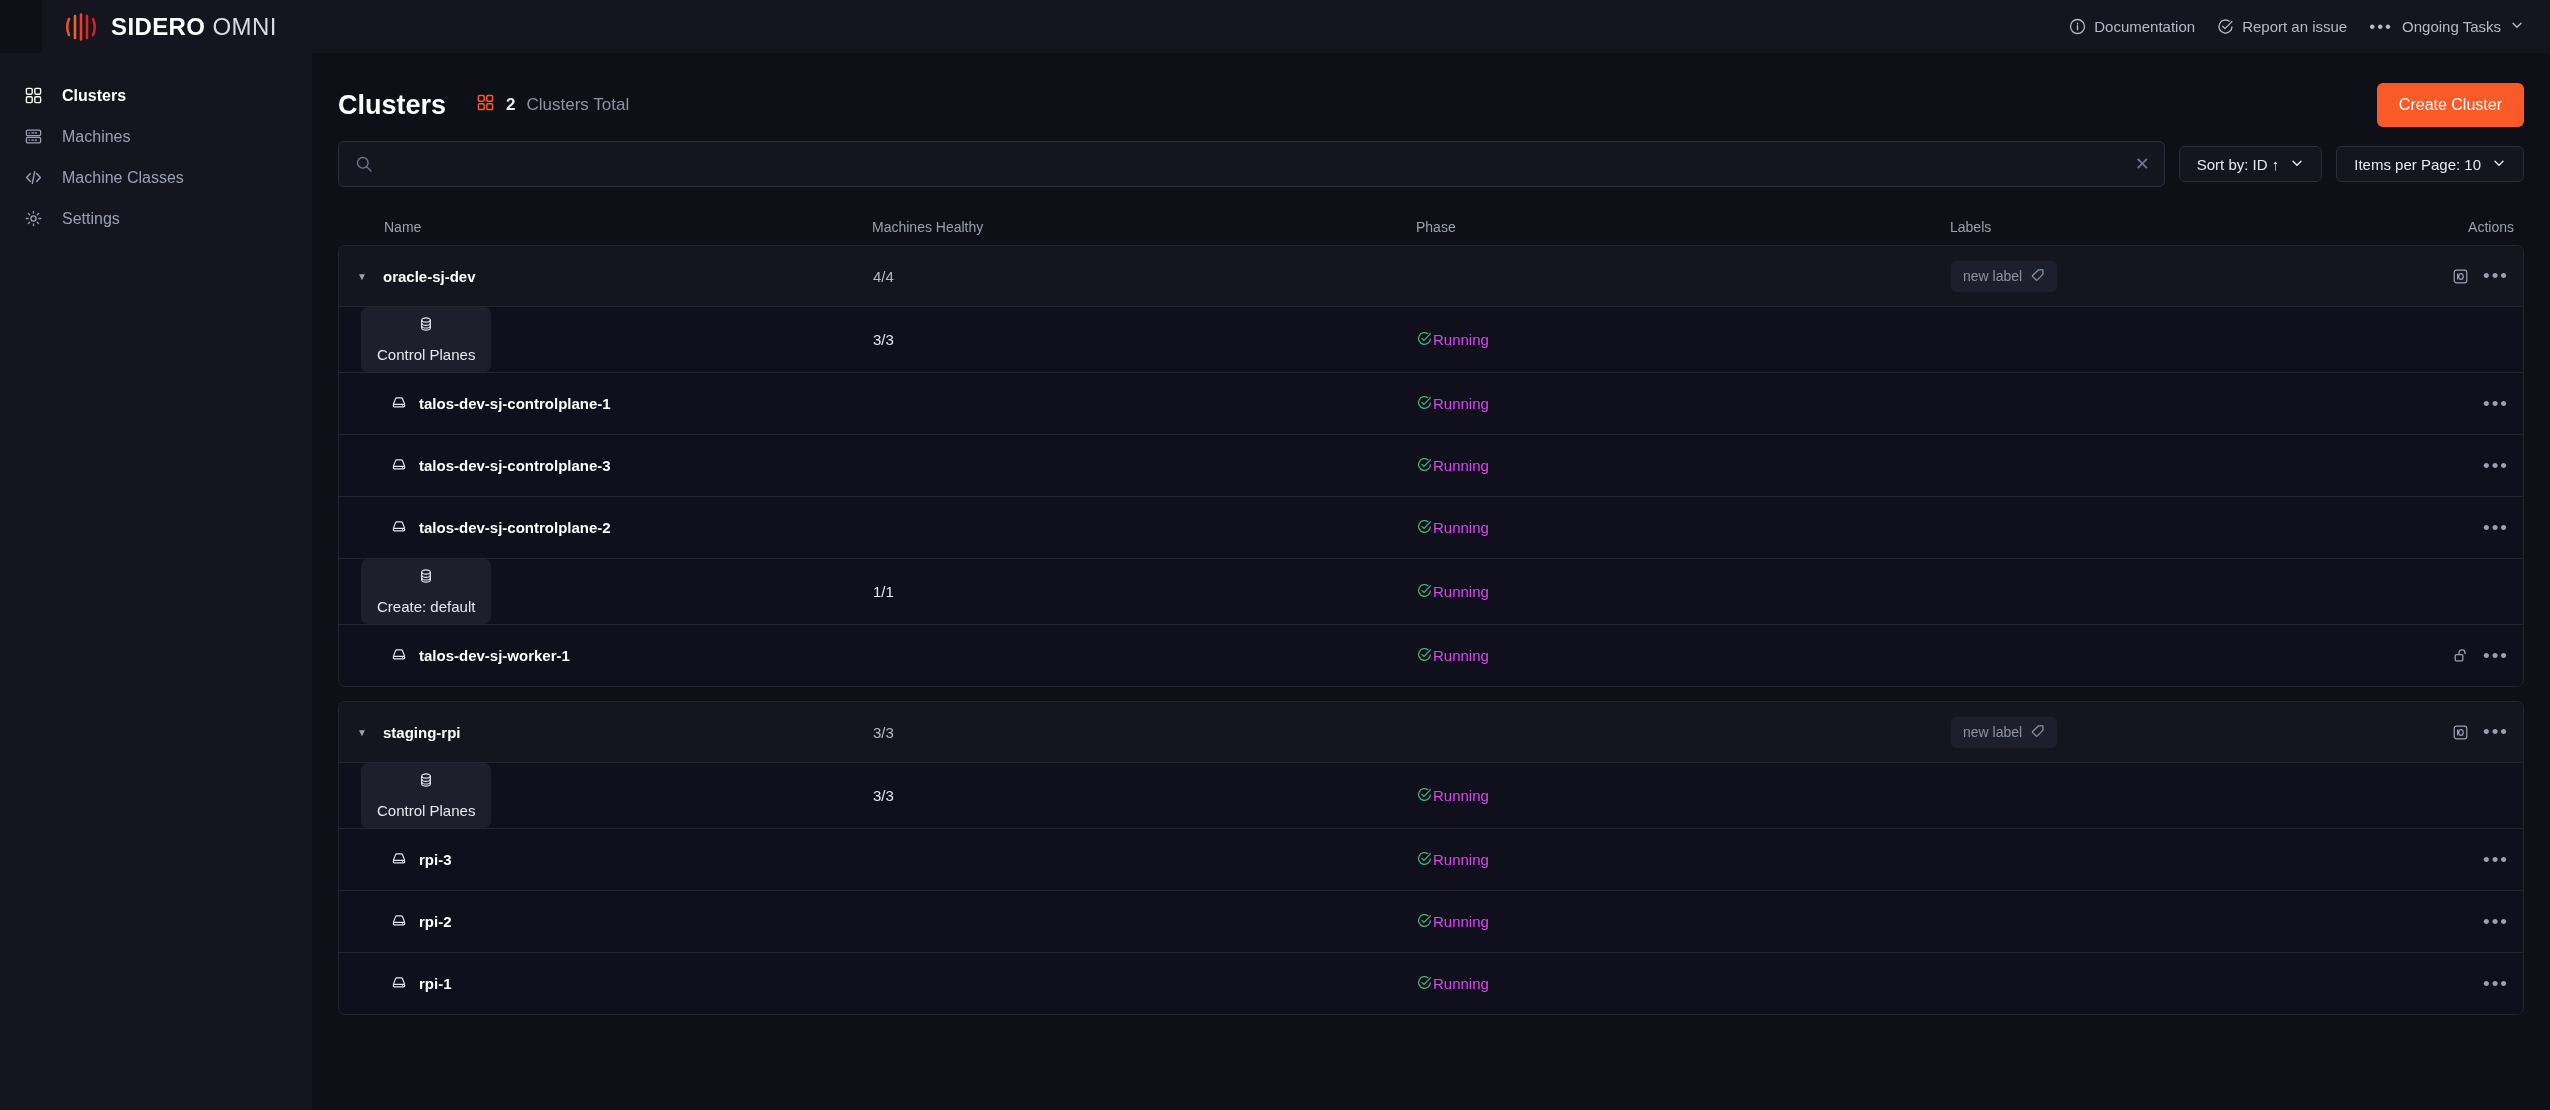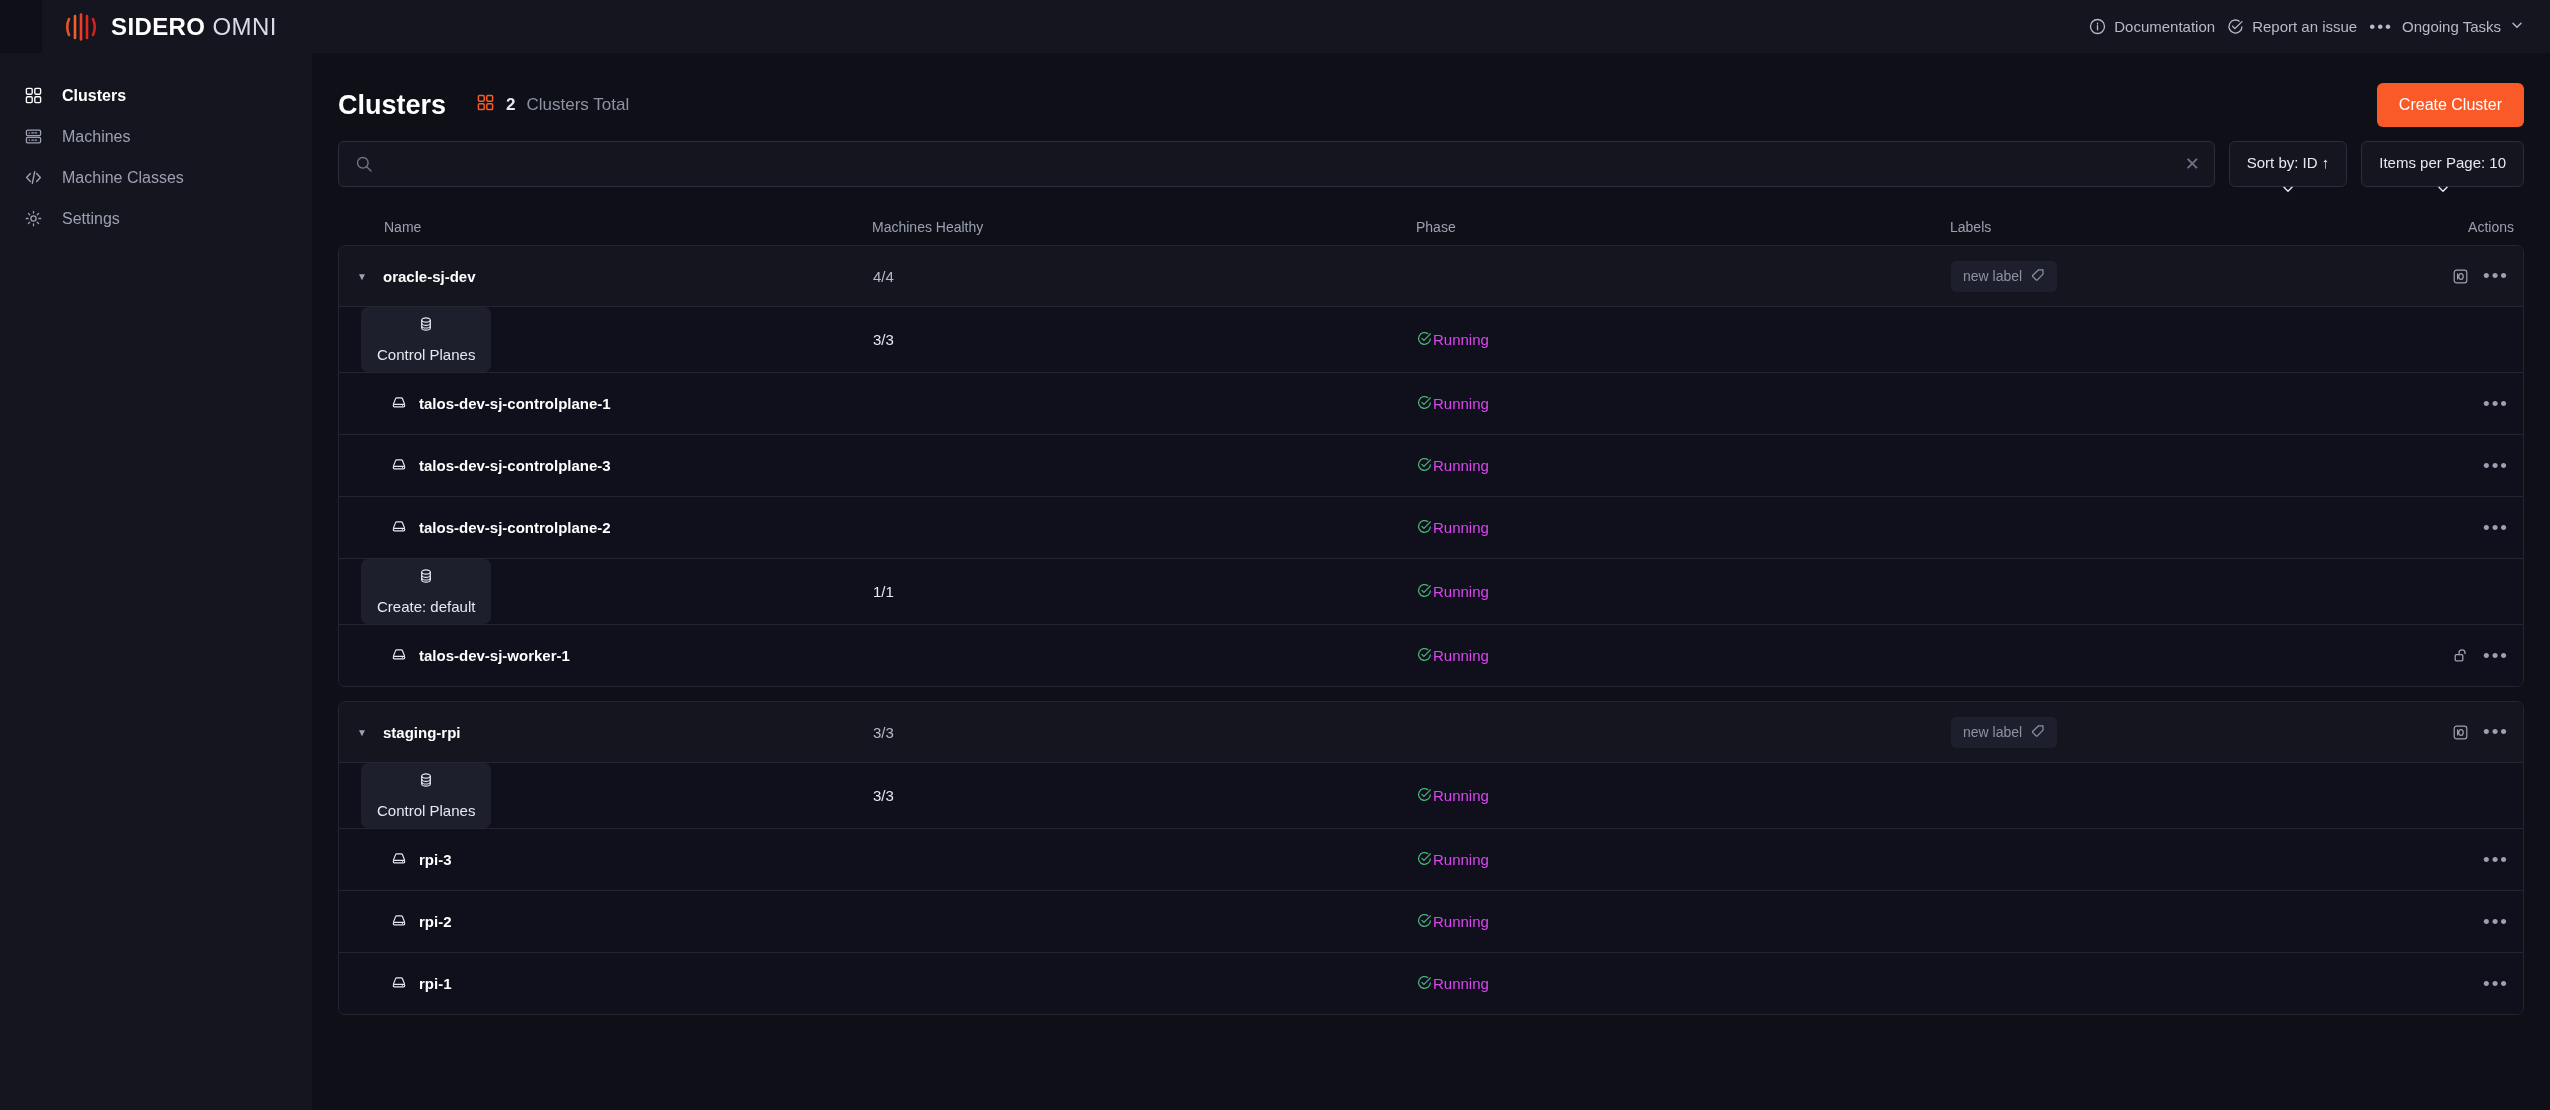--- a/index.html
+++ b/index.html
@@ -20,21 +20,21 @@
     margin-left: 42px;
   }
   .brand { display: flex; align-items: center; gap: 13px; }
   .brand-mark { width: 34px; height: 34px; display: block; }
   .brand-text {
     font-size: 24px; font-weight: bold; letter-spacing: .4px;
     color: #ffffff; white-space: nowrap;
   }
   .brand-text .omni { color: #d8dae6; font-weight: normal; }
   .topbar-right {
-    margin-left: auto; display: flex; align-items: center; gap: 12px;
+    margin-left: auto; display: flex; align-items: center; gap: 22px;
     color: #b6bac7; font-size: 15px;
   }
   .top-link { display: flex; align-items: center; gap: 8px; cursor: pointer; }
   .top-link svg { display: block; }
   .tasks { display: flex; align-items: center; gap: 9px; cursor: pointer; }
 
   
   .shell { flex: 1; display: flex; min-height: 0; }
 
   .sidebar {
@@ -84,26 +84,25 @@
     background: transparent; border: none; outline: none;
     color: #e7e9f0; font-size: 15px;
     padding: 0 46px 0 46px;
     font-family: "Liberation Sans", sans-serif;
   }
   .search-clear {
     position: absolute; right: 14px; top: 12px;
     color: #70748a; font-size: 18px; cursor: pointer; line-height: 20px;
   }
   .ctl-btn {
-    height: 46px; padding: 12px 17px;
+    height: 36px; padding: 12px 17px;
     background: #14151f; border: 1px solid #2b2d3c; border-radius: 6px;
     color: #e7e9f0; font-size: 15px;
     display: flex; align-items: center; gap: 11px; cursor: pointer;
     white-space: nowrap;
-    flex-direction: column;
   }
 
   
   .table { margin-top: 22px; }
   .thead {
     display: flex; align-items: center; height: 36px;
     color: #9ba0b2; font-size: 14px;
   }
   .col-name   { flex: 0 0 534px; padding-left: 46px; }
   .col-health { flex: 0 0 544px; }

